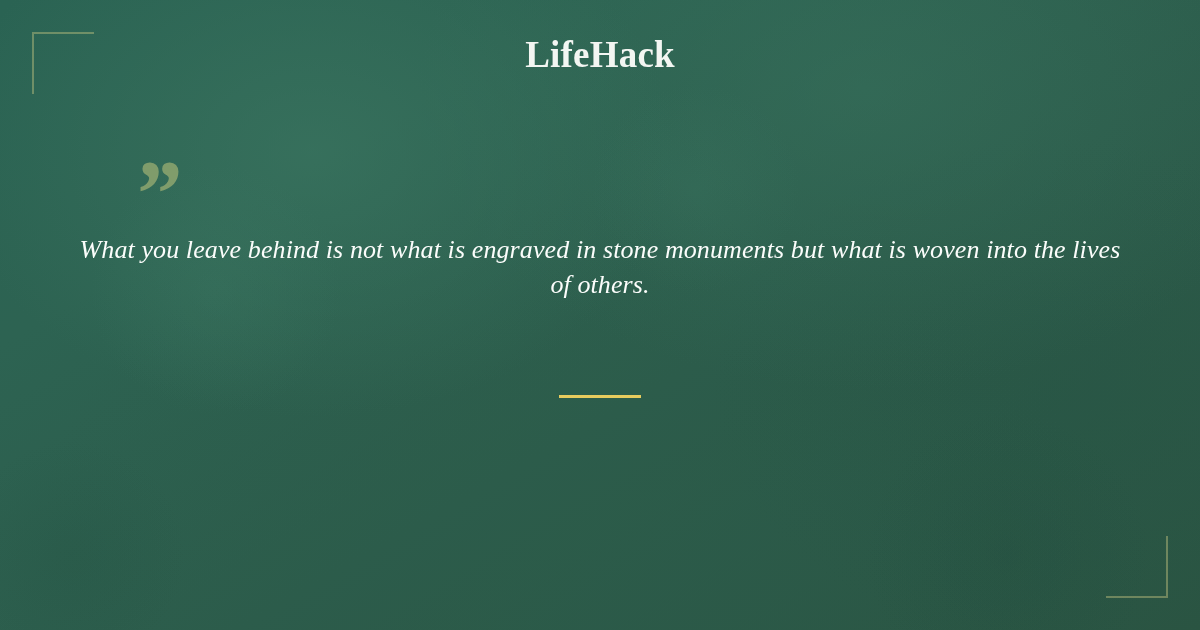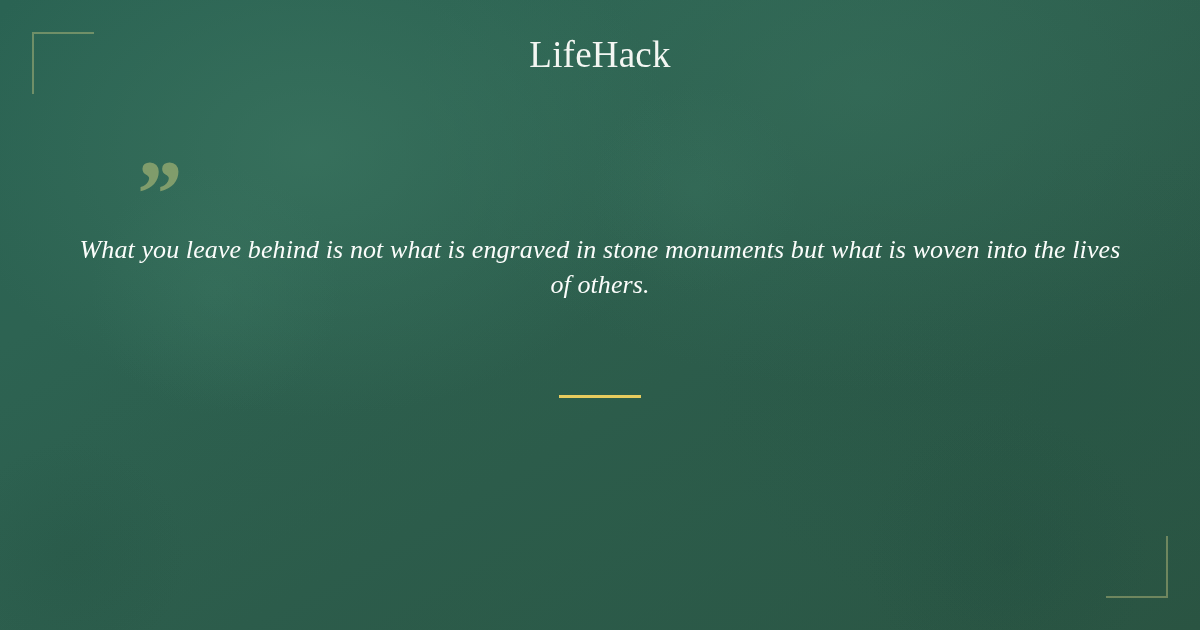--- a/index.html
+++ b/index.html
@@ -52,20 +52,21 @@
     width: 100%;
     text-align: center;
   }
   .logo {
     display: inline-block;
     font-family: "Liberation Serif", "DejaVu Serif", serif;
     font-size: 37px;
     line-height: 1;
     color: #f3f6f2;
     letter-spacing: 0.2px;
+    font-weight: bold;
   }
 
   
   .quote-mark {
     position: absolute;
     left: 132px;
     top: 146px;
     font-family: "Liberation Serif", "DejaVu Serif", serif;
     font-size: 96px;
     line-height: 1;

